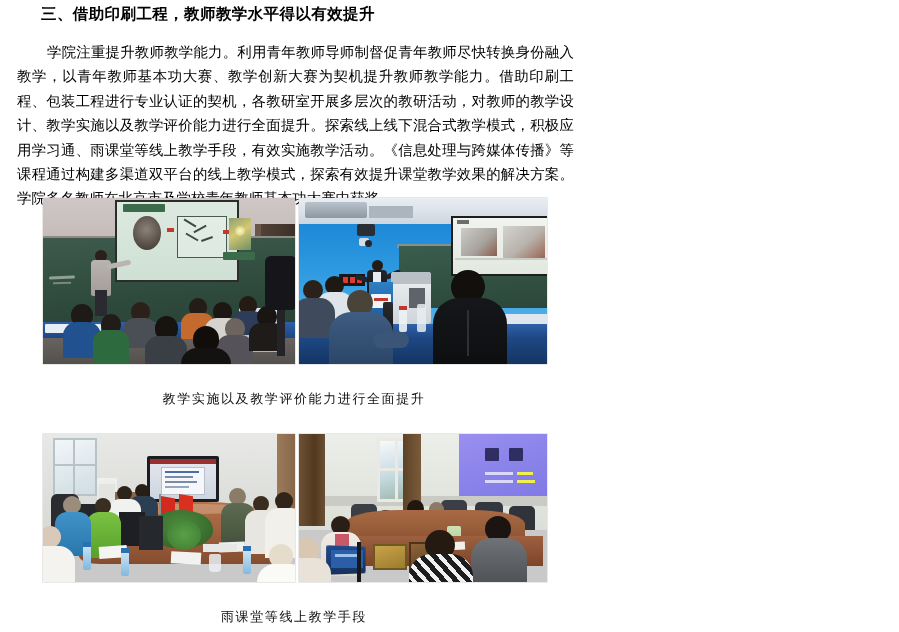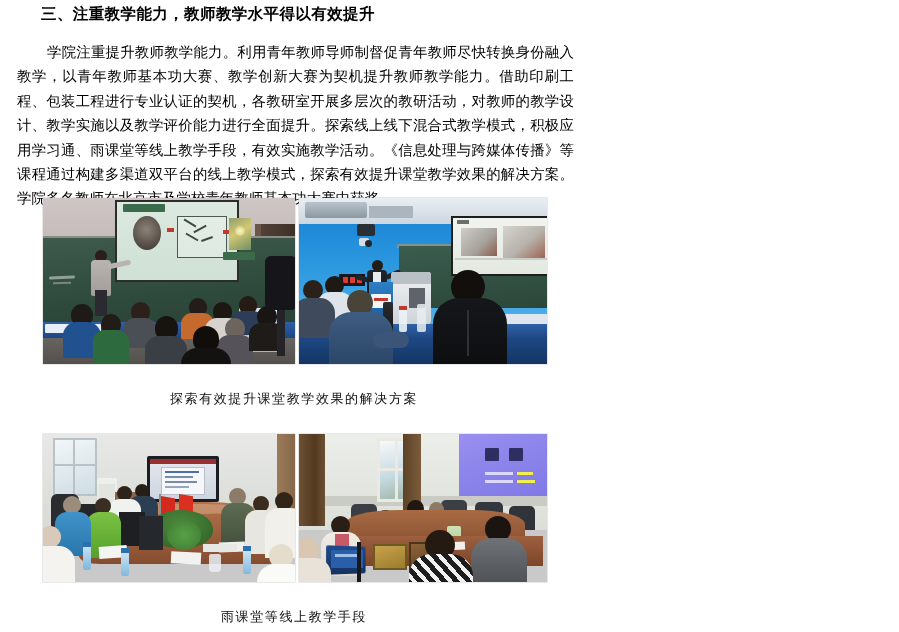--- a/index.html
+++ b/index.html
@@ -283,21 +283,21 @@
   .p4 .frm2{ left:110px; top:108px; width:24px; height:30px; background:linear-gradient(160deg,#8d6438,#5e4124); border:2px solid #4c3319; box-sizing:border-box;}
   .p4 .cupw{ left:148px; top:92px; width:14px; height:24px; background:linear-gradient(180deg,#cfe1b8,#a8c98a); border-radius:2px;}
   .p4 .stand{ left:58px; top:108px; width:4px; height:40px; background:#16181b;}
   .p4 .docs { left:144px; top:108px; width:22px; height:8px; background:#f0efea; transform:rotate(-3deg);}
 </style>
 </head>
 <body>
 
 <div class="page">
 
-  <div class="section-heading">三、注重教学能力，教师教学水平得以有效提升</div>
+  <div class="section-heading">三、借助印刷工程，教师教学水平得以有效提升</div>
 
   <div class="body-para">学院注重提升教师教学能力。利用青年教师导师制督促青年教师尽快转换身份融入教学，以青年教师基本功大赛、教学创新大赛为契机提升教师教学能力。借助印刷工程、包装工程进行专业认证的契机，各教研室开展多层次的教研活动，对教师的教学设计、教学实施以及教学评价能力进行全面提升。探索线上线下混合式教学模式，积极应用学习通、雨课堂等线上教学手段，有效实施教学活动。《信息处理与跨媒体传播》等课程通过构建多渠道双平台的线上教学模式，探索有效提升课堂教学效果的解决方案。学院多名教师在北京市及学校青年教师基本功大赛中获奖。</div>
 
   <div class="figure-block" style="left:43px; top:198px; width:502px;">
     <div class="photo-row" style="left:0; top:0;">
 
       <div class="photo p1">
         <div class="wall"></div>
         <div class="doorR"></div>
         <div class="doorRhl"></div>
@@ -395,21 +395,21 @@
         <div class="j3h"></div>
         <div class="j3b"></div>
         <div class="j3arm"></div>
         <div class="j4h"></div>
         <div class="j4b"></div>
         <div class="j4z"></div>
       </div>
 
     </div>
 
-    <div class="caption" style="top:192px;">探索有效提升课堂教学效果的解决方案</div>
+    <div class="caption" style="top:192px;">教学实施以及教学评价能力进行全面提升</div>
   </div>
 
   <div class="figure-block" style="left:43px; top:434px; width:502px;">
     <div class="photo-row" style="left:0; top:0;">
 
       <div class="photo p3">
         <div class="wallbg"></div>
         <div class="doorR"></div>
         <div class="win"></div>
         <div class="winmull"></div>

